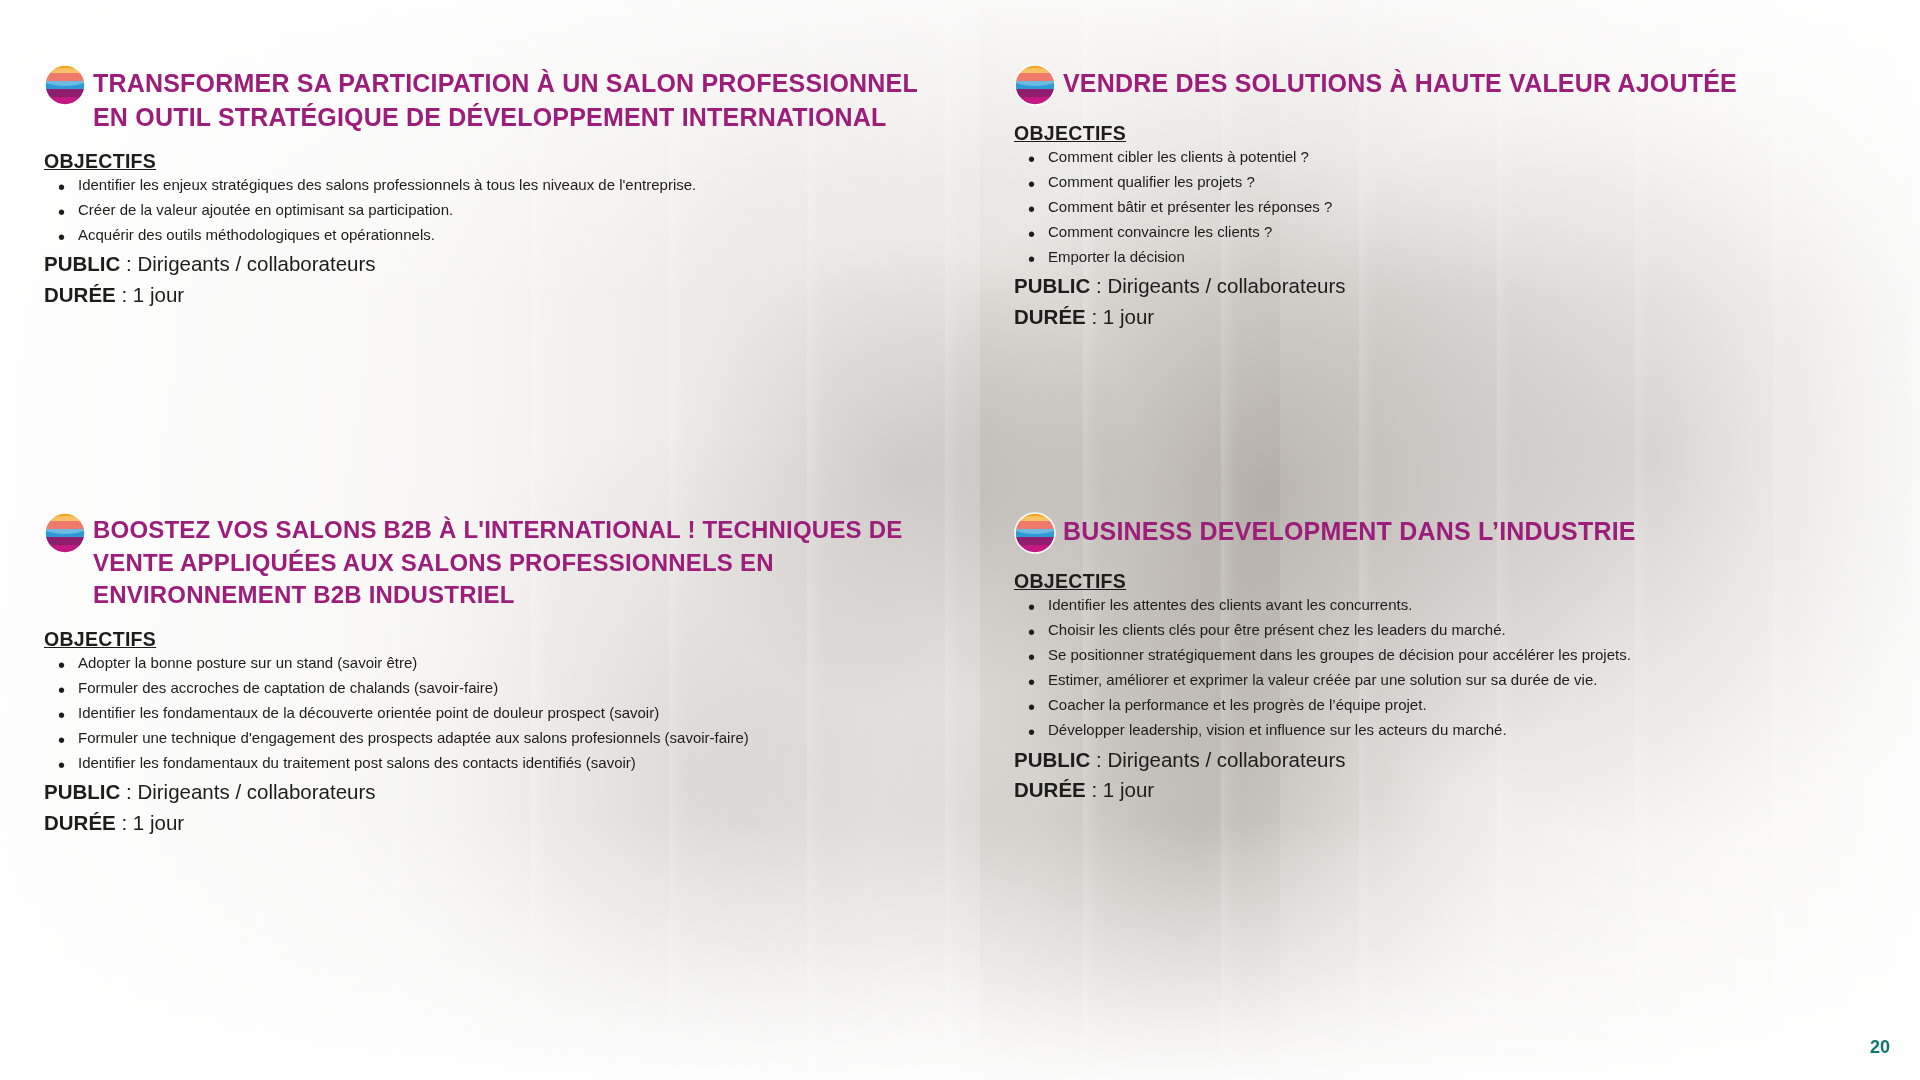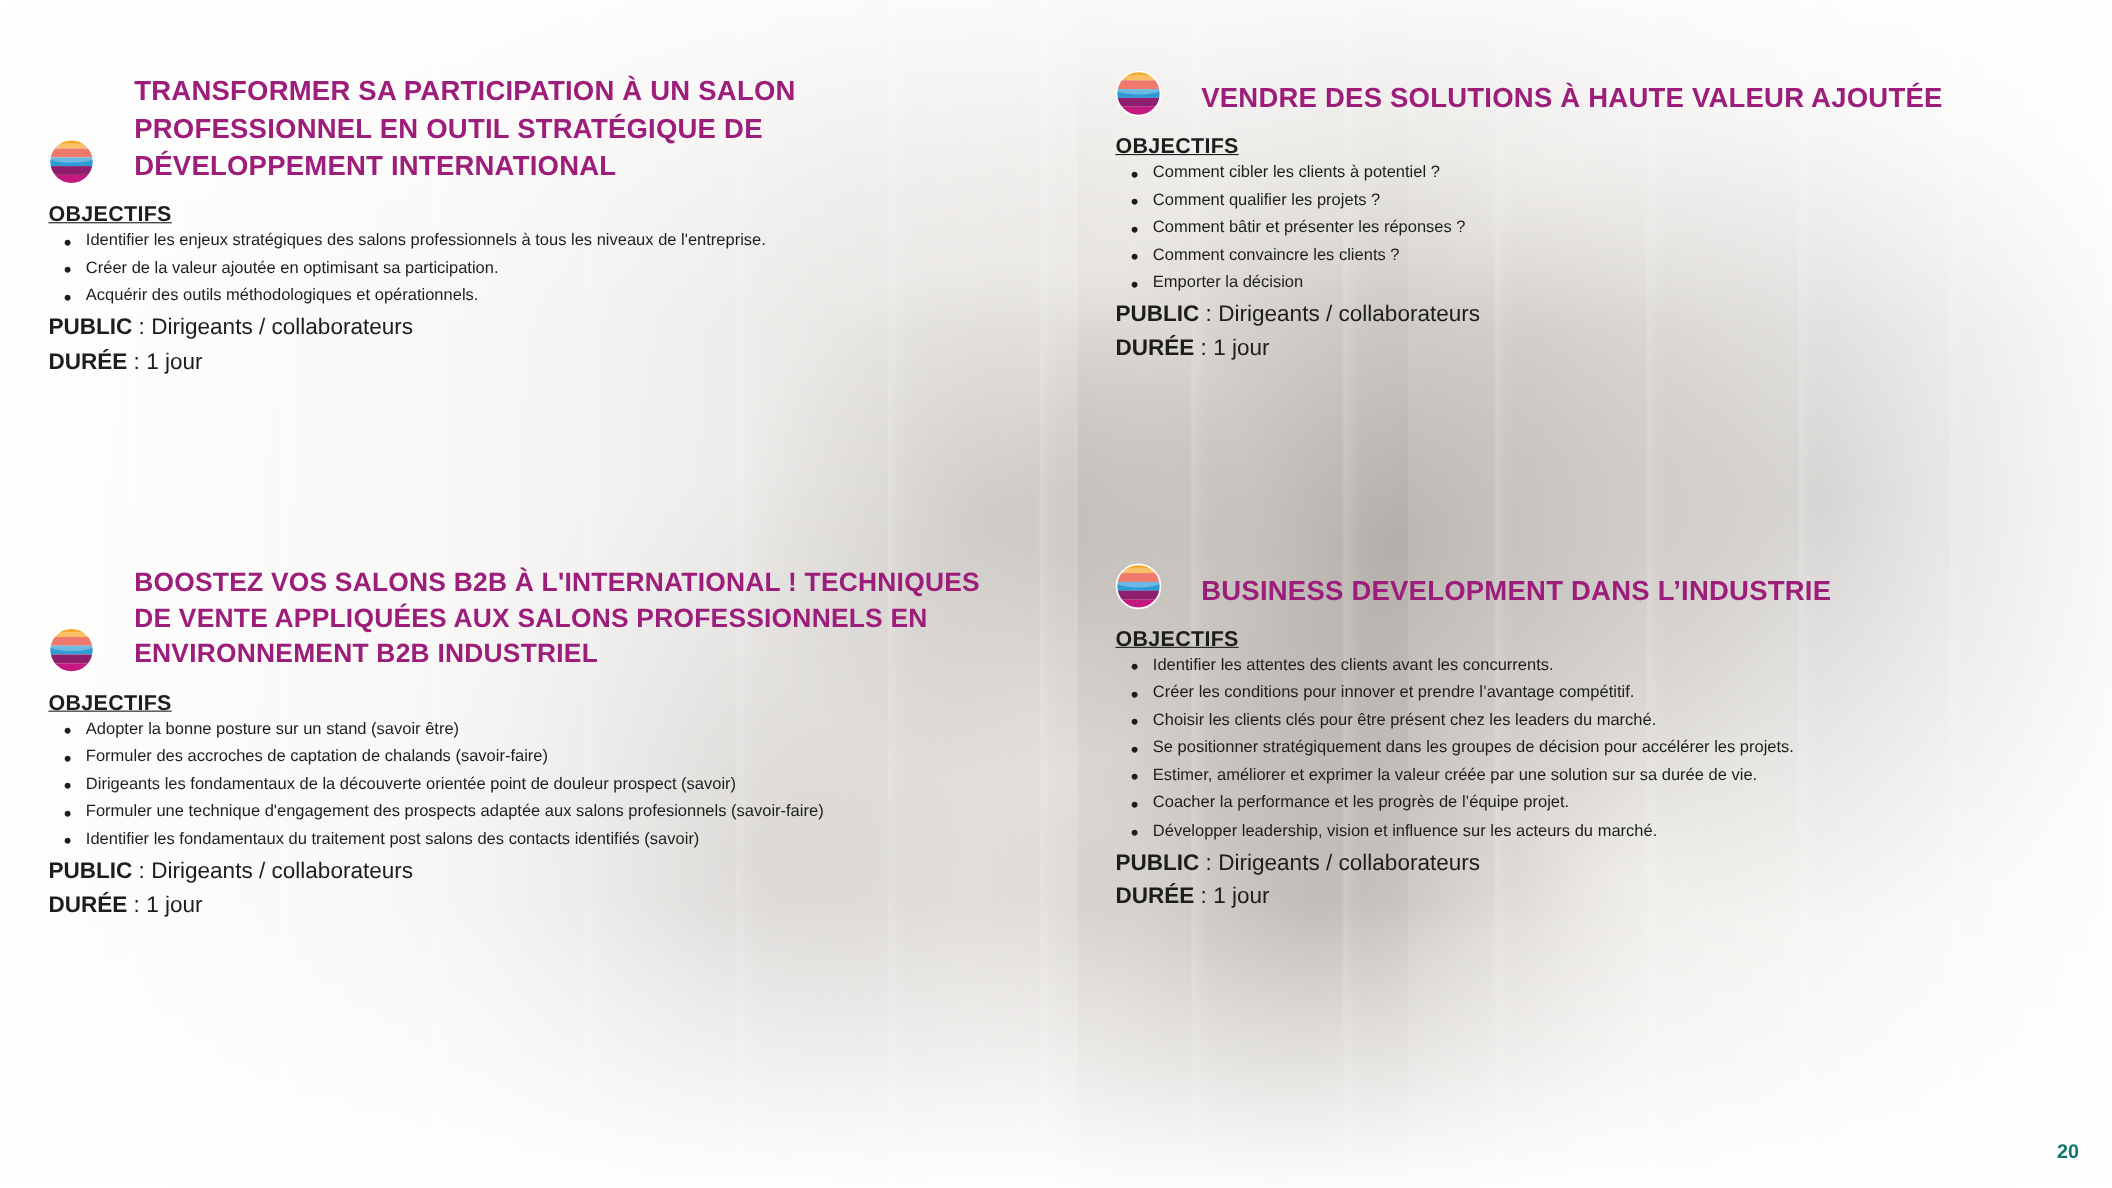--- a/index.html
+++ b/index.html
@@ -89,22 +89,22 @@
   .block {
     position: absolute;
   }
   #block-tl { left: 44px;  top: 62px;  width: 880px; }
   #block-tr { left: 1014px; top: 62px; width: 880px; }
   #block-bl { left: 44px;  top: 510px; width: 880px; }
   #block-br { left: 1014px; top: 510px; width: 880px; }
 
   .block-head {
     display: flex;
-    align-items: flex-end;
-    gap: 36px;
+    align-items: flex-start;
+    gap: 7px;
   }
   .logo {
     flex: 0 0 auto;
     width: 42px;
     height: 42px;
     margin-top: 2px;
   }
   .title {
     color: #9c1d7a;
     font-weight: bold;
@@ -269,21 +269,21 @@
             </g>
             <circle cx="21" cy="21" r="20" fill="none" stroke="#ffffff" stroke-width="1.5"></circle>
           </svg>
         </span>
         <h2 class="title title-sm">BOOSTEZ VOS SALONS B2B À L'INTERNATIONAL ! TECHNIQUES DE VENTE APPLIQUÉES AUX SALONS PROFESSIONNELS EN ENVIRONNEMENT B2B INDUSTRIEL</h2>
       </div>
       <div class="section-label">OBJECTIFS</div>
       <ul class="objectifs">
         <li>Adopter la bonne posture sur un stand (savoir être)</li>
         <li>Formuler des accroches de captation de chalands (savoir-faire)</li>
-        <li>Dirigeants les fondamentaux de la découverte orientée point de douleur prospect (savoir)</li>
+        <li>Identifier les fondamentaux de la découverte orientée point de douleur prospect (savoir)</li>
         <li>Formuler une technique d'engagement des prospects adaptée aux salons profesionnels (savoir-faire)</li>
         <li>Identifier les fondamentaux du traitement post salons des contacts identifiés (savoir)</li>
       </ul>
       <div class="meta">
         <b>PUBLIC</b><span> : </span><span>Dirigeants / collaborateurs</span>
       </div>
       <div class="meta">
         <b>DURÉE</b><span> : </span><span>1 jour</span>
       </div>
     </div>
@@ -306,21 +306,20 @@
               <ellipse cx="21" cy="13" rx="26" ry="9" fill="#ffffff" opacity="0.30"></ellipse>
             </g>
             <circle cx="21" cy="21" r="20" fill="none" stroke="#ffffff" stroke-width="1.5"></circle>
           </svg>
         </span>
         <h2 class="title">BUSINESS DEVELOPMENT DANS L’INDUSTRIE</h2>
       </div>
       <div class="section-label">OBJECTIFS</div>
       <ul class="objectifs">
         <li>Identifier les attentes des clients avant les concurrents.</li>
-        <li>Créer les conditions pour innover et prendre l’avantage compétitif.</li>
         <li>Choisir les clients clés pour être présent chez les leaders du marché.</li>
         <li>Se positionner stratégiquement dans les groupes de décision pour accélérer les projets.</li>
         <li>Estimer, améliorer et exprimer la valeur créée par une solution sur sa durée de vie.</li>
         <li>Coacher la performance et les progrès de l’équipe projet.</li>
         <li>Développer leadership, vision et influence sur les acteurs du marché.</li>
       </ul>
       <div class="meta">
         <b>PUBLIC</b><span> : </span><span>Dirigeants / collaborateurs</span>
       </div>
       <div class="meta">

